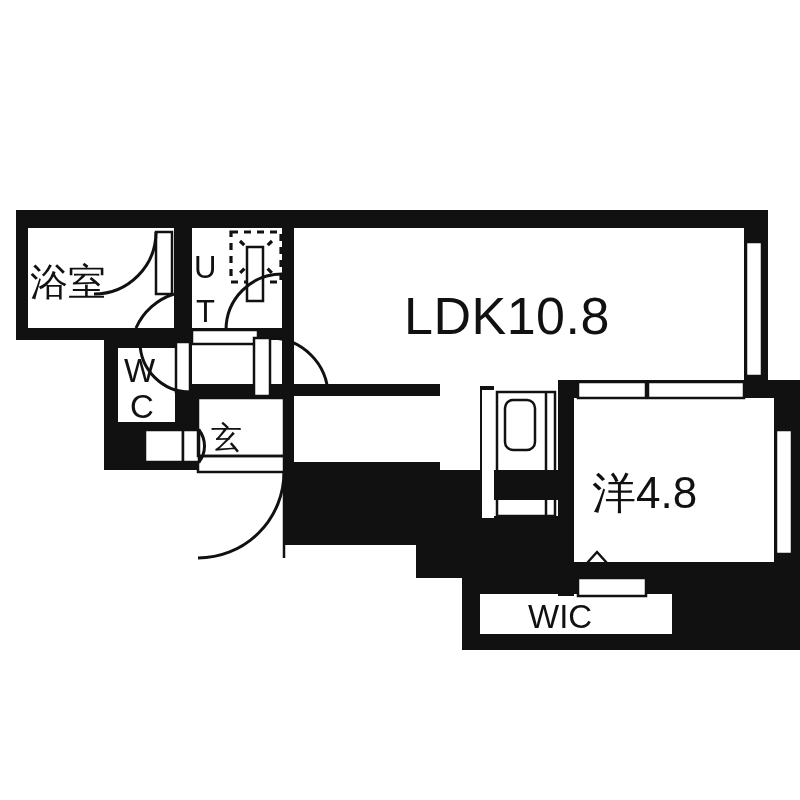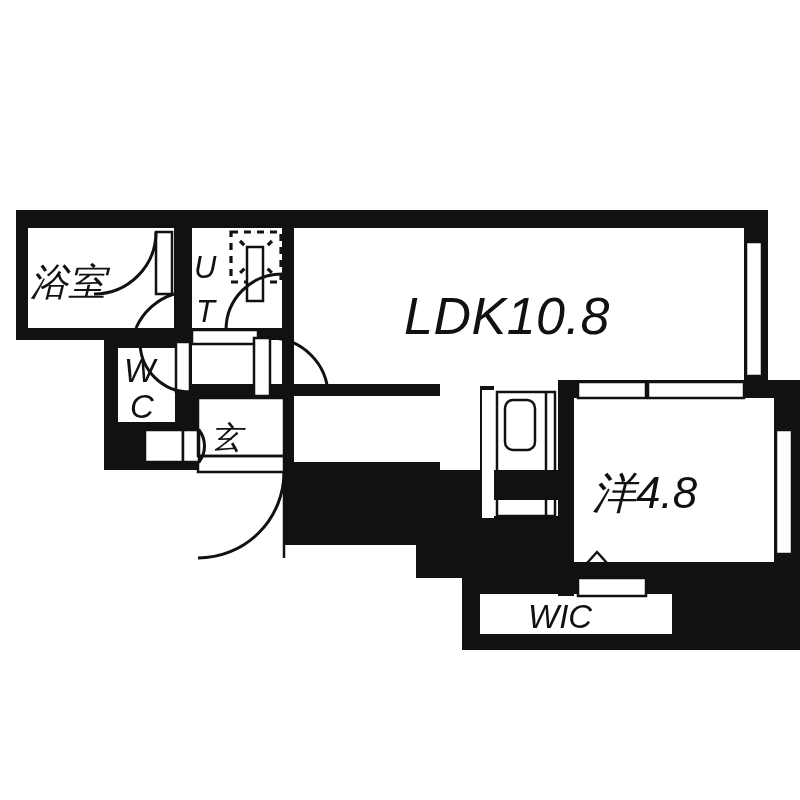--- a/index.html
+++ b/index.html
@@ -1,21 +1,21 @@
 <!DOCTYPE html>
 <html><head>
 <meta charset="utf-8">
 <style>
   html,body{margin:0;padding:0;background:#ffffff;}
   body{
     width:800px;height:800px;overflow:hidden;
     font-family:"Liberation Sans","DejaVu Sans",sans-serif;
     -webkit-font-smoothing:antialiased;
   }
-  #plan-root{position:relative;width:743px;height:800px;background:#fff;font-style:italic;}
+  #plan-root{position:relative;width:743px;height:800px;background:#fff;}
   svg#floorplan{display:block;width:800px;height:800px;}
   .wall{fill:#111111;}
   .room-fill{fill:#ffffff;}
   .thin{fill:none;stroke:#111111;stroke-width:3;}
   .thin2{fill:none;stroke:#111111;stroke-width:2.5;}
   .arc{fill:none;stroke:#111111;stroke-width:3;}
   .dashbox{fill:none;stroke:#111111;stroke-width:3.2;stroke-dasharray:7 6;}
   .dashX{fill:none;stroke:#111111;stroke-width:3.2;stroke-dasharray:6 7;}
   .label{fill:#111111;font-family:"Liberation Sans","DejaVu Sans",sans-serif;}
   .lbl-ldk{font-size:52px;letter-spacing:0.5px;}

